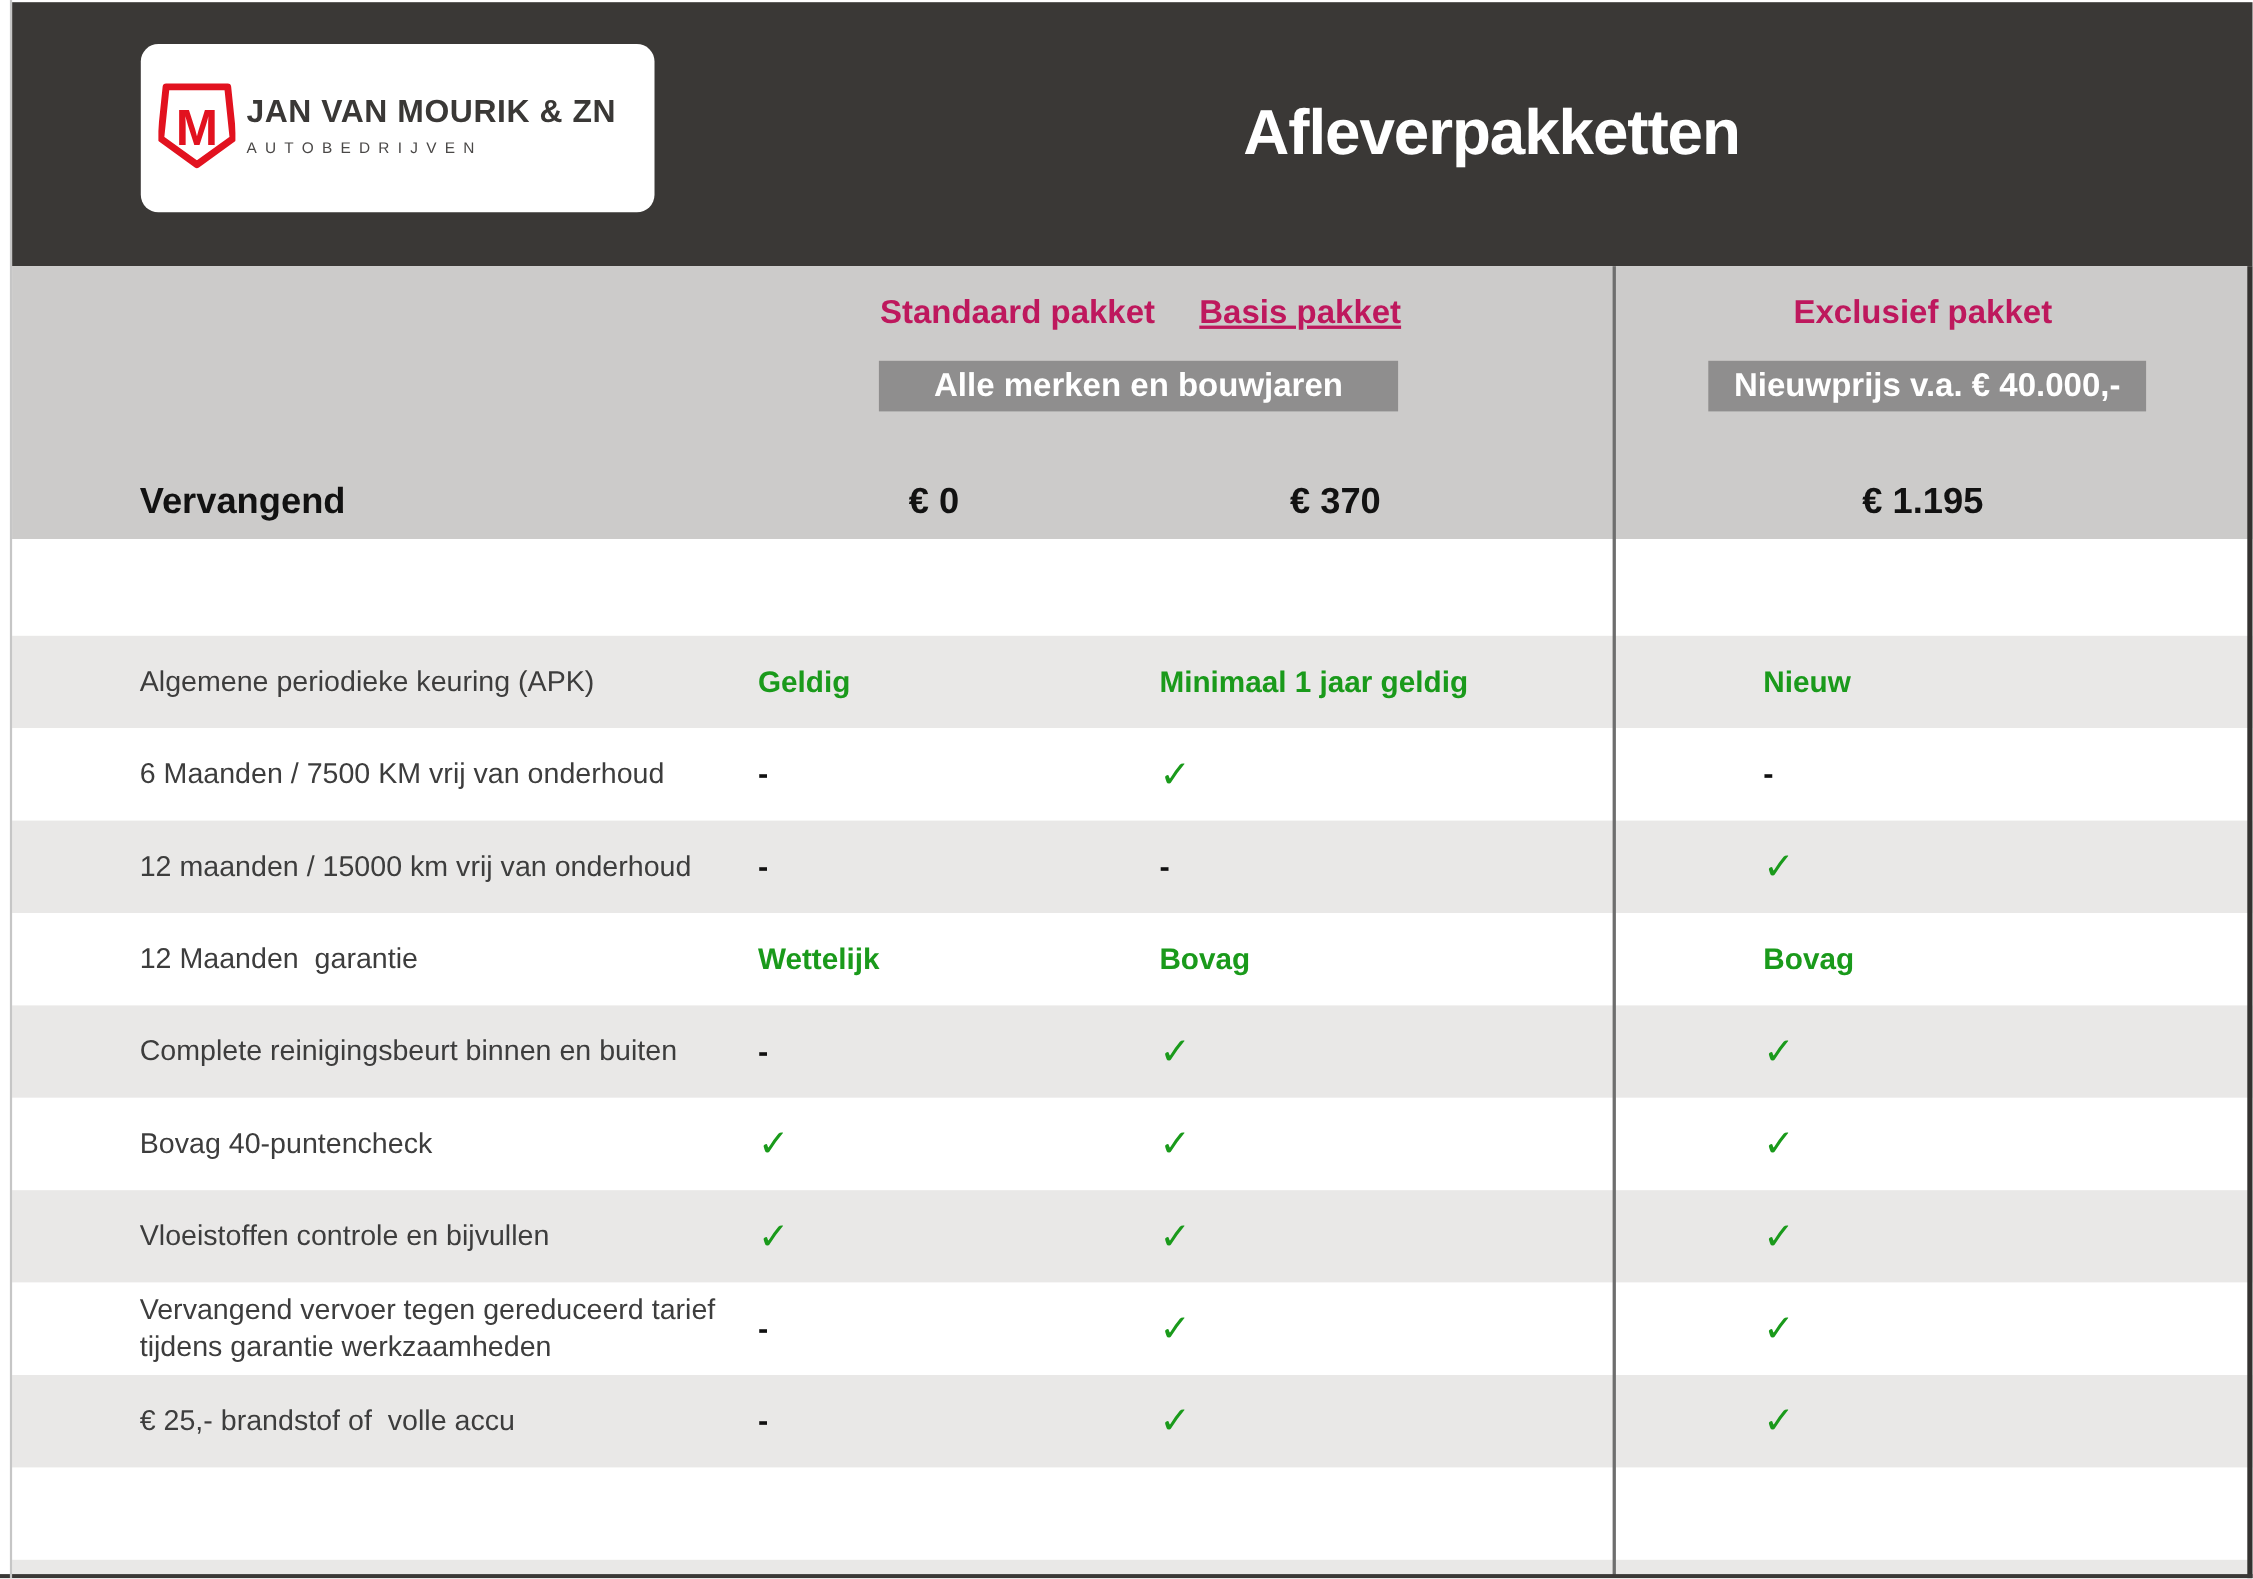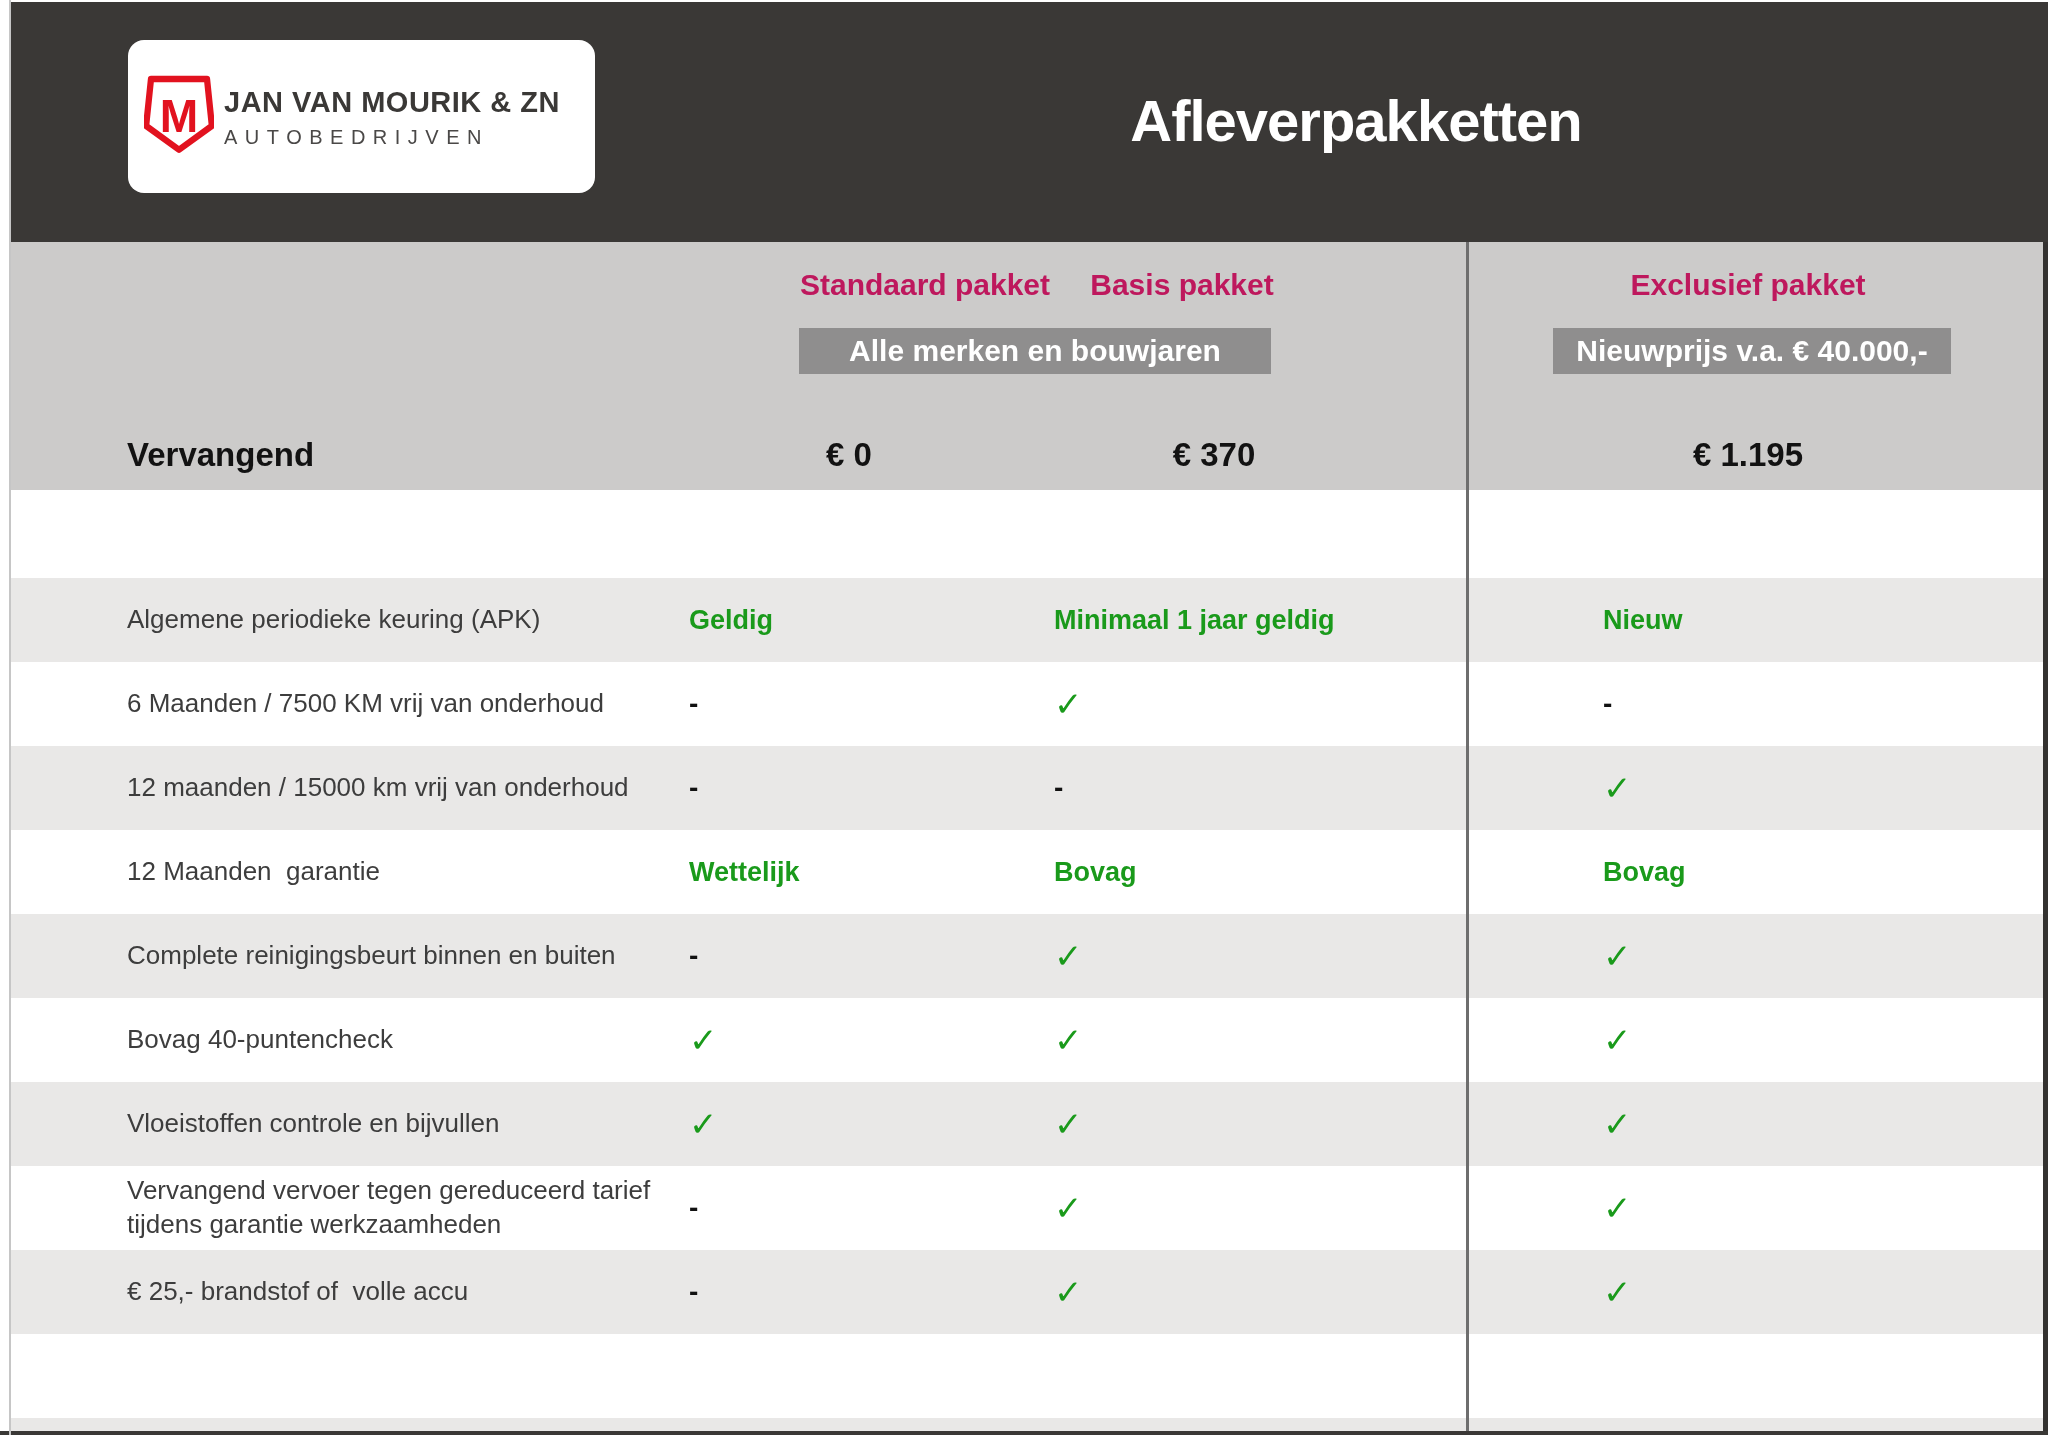--- a/index.html
+++ b/index.html
@@ -7,30 +7,30 @@
 
   
   .left-edge-line { position:absolute; left:9px; top:0; width:2px; height:1435px; background:#c6c6c6; z-index:6; }
 
   
   .topbar { position:absolute; left:11px; top:2px; width:2037px; height:240px; background:#3a3836; }
   .logo-card { position:absolute; left:117px; top:38px; width:467px; height:153px; background:#ffffff; border-radius:16px; }
   .shield { position:absolute; left:16px; top:34px; width:70px; height:80px; }
   .brand { position:absolute; left:96px; top:46px; }
   .brand-name { font-size:29px; font-weight:bold; color:#3a3836; letter-spacing:0.5px; }
-  .brand-sub { margin-top:7px; font-size:20px; letter-spacing:7.5px; color:#4a4847; font-weight:500; }
+  .brand-sub { margin-top:7px; font-size:14px; letter-spacing:7.5px; color:#4a4847; font-weight:500; }
   .title { position:absolute; left:949px; top:48px; width:792px; text-align:center; color:#ffffff;
            font-size:58px; font-weight:bold; letter-spacing:-1px; line-height:1.1; }
 
   
   .band { position:absolute; left:11px; top:242px; width:2037px; height:248px; background:#cccbca; }
   .col-head { position:absolute; top:22px; height:42px; line-height:42px; text-align:center;
               font-size:30px; font-weight:bold; color:#be185d; }
   .ch-standaard { left:784px; width:260px; }
-  .ch-basis     { left:1041px; width:260px; }
+  .ch-basis     { left:1041px; width:260px;text-decoration:underline; }
   .ch-exclusief { left:1607px; width:260px; }
   .badge { position:absolute; top:86px; height:46px; line-height:46px; text-align:center;
            background:#8f8e8e; color:#ffffff; font-size:30px; font-weight:bold; }
   .badge-left  { left:788px; width:472px; }
   .badge-right { left:1542px; width:398px; }
   .totaal-label { position:absolute; left:116px; top:194px; font-size:33px; font-weight:bold; color:#121212; }
   .price { position:absolute; top:194px; width:320px; text-align:center; font-size:33px; font-weight:bold; color:#121212; }
   .price-1 { left:678px; }
   .price-2 { left:1043px; }
   .price-3 { left:1577px; }

